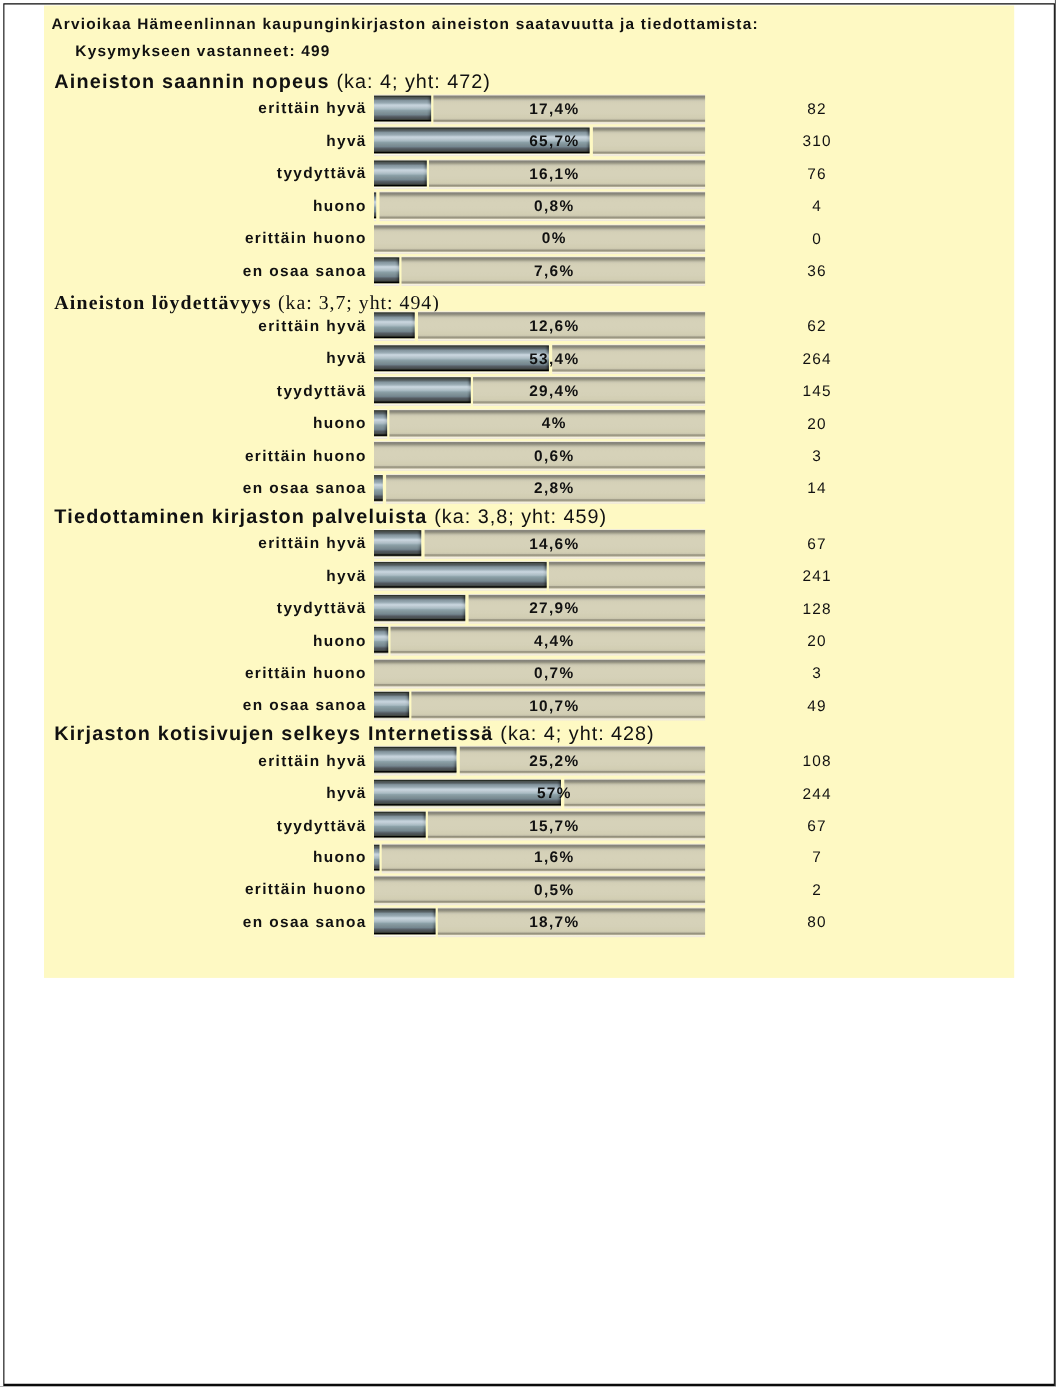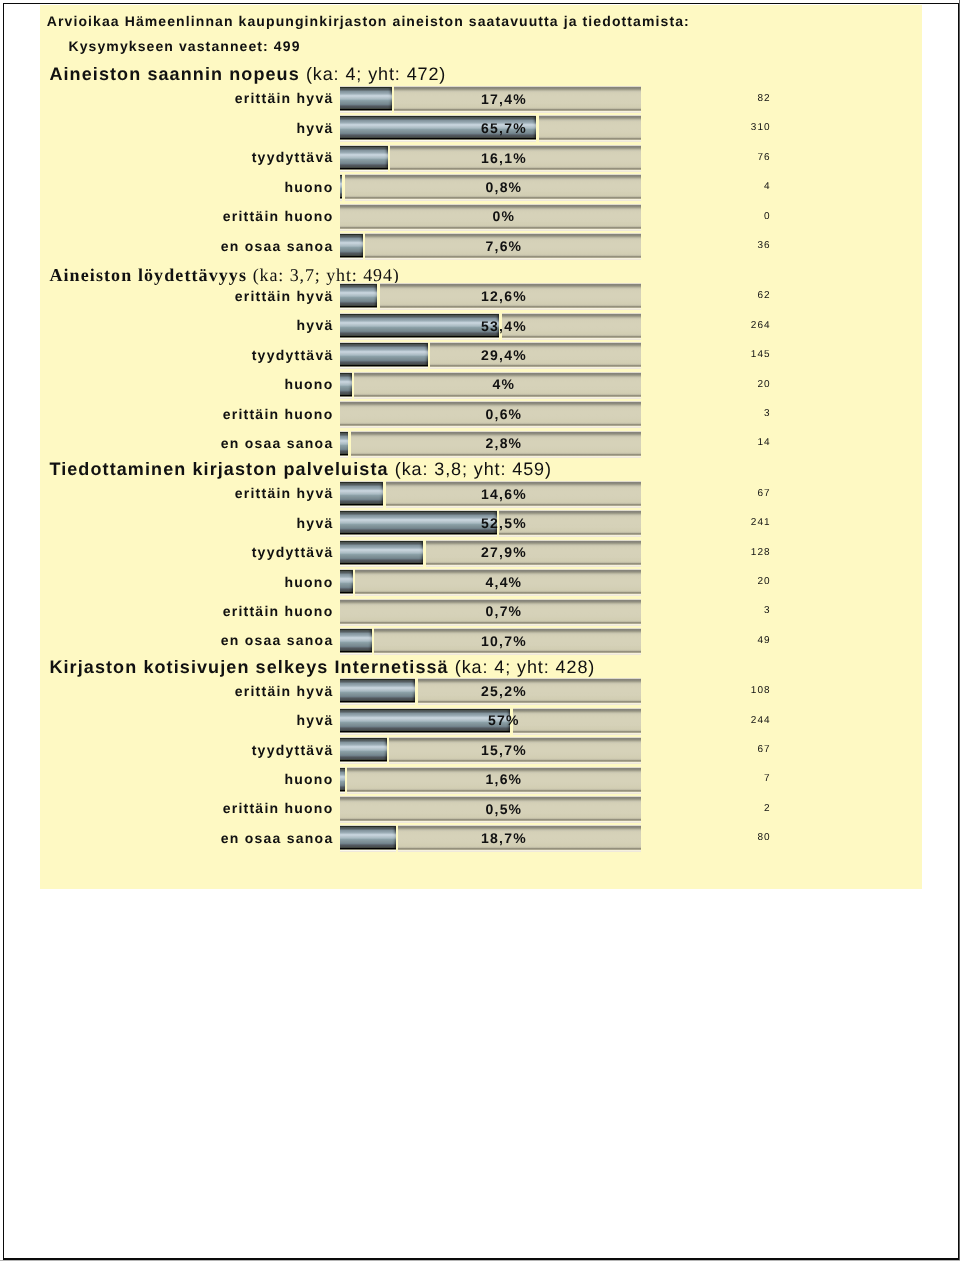--- a/index.html
+++ b/index.html
@@ -147,22 +147,22 @@
       rgba(0,0,0,1) 20.5px,
       rgba(0,0,0,1) 23.4px,
       rgba(0,0,0,0) 24.0px, rgba(0,0,0,0) 27px);
   }
   .row-pct {
     position:absolute; left:284px; width:360.3px; text-align:center;
     font-size:14px; font-weight:bold; letter-spacing:1.2px;
     top:4.7px; line-height:16px;
   }
   .row-count {
-    position:absolute; left:675px; width:56px; text-align:right;
-    font-size:10px; letter-spacing:1.1px;
+    position:absolute; left:675px; width:56px; text-align:center;
+    font-size:14px; letter-spacing:1.1px;
     top:4.9px; line-height:16px;
   }
 </style>
 </head>
 <body>
 
 <div id="page-edge-right"></div>
 <div id="page-edge-bottom"></div>
 <div id="page-frame">
   <div id="chart-panel">
@@ -311,21 +311,20 @@
             <div class="row-count">67</div>
           </div>
           <div class="bar-row" style="top: 506.46px;">
             <div class="row-label">hyvä</div>
             <div class="bar-wrap">
               <div class="bar-fill" style="width: 156.975px;">
                 <div class="cap" style="width: 4px;"></div>
               </div>
               <div class="bar-track"></div>
             </div>
-            <div class="row-pct">52,5%</div>
             <div class="row-count">241</div>
           </div>
           <div class="bar-row" style="top: 535.88px;">
             <div class="row-label">tyydyttävä</div>
             <div class="bar-wrap">
               <div class="bar-fill" style="width: 83.421px;">
                 <div class="cap" style="width: 4px;"></div>
               </div>
               <div class="bar-track"></div>
             </div>

